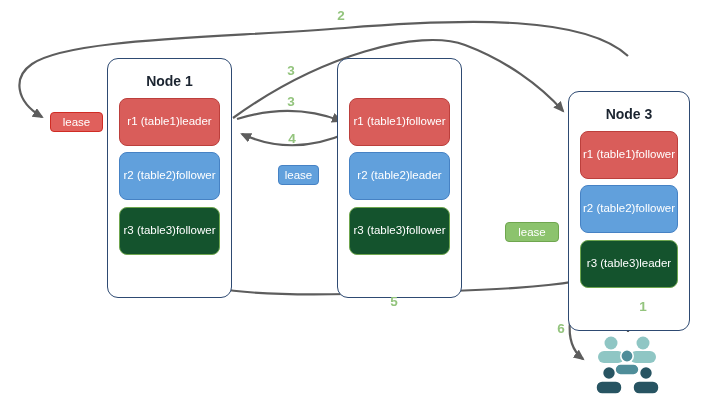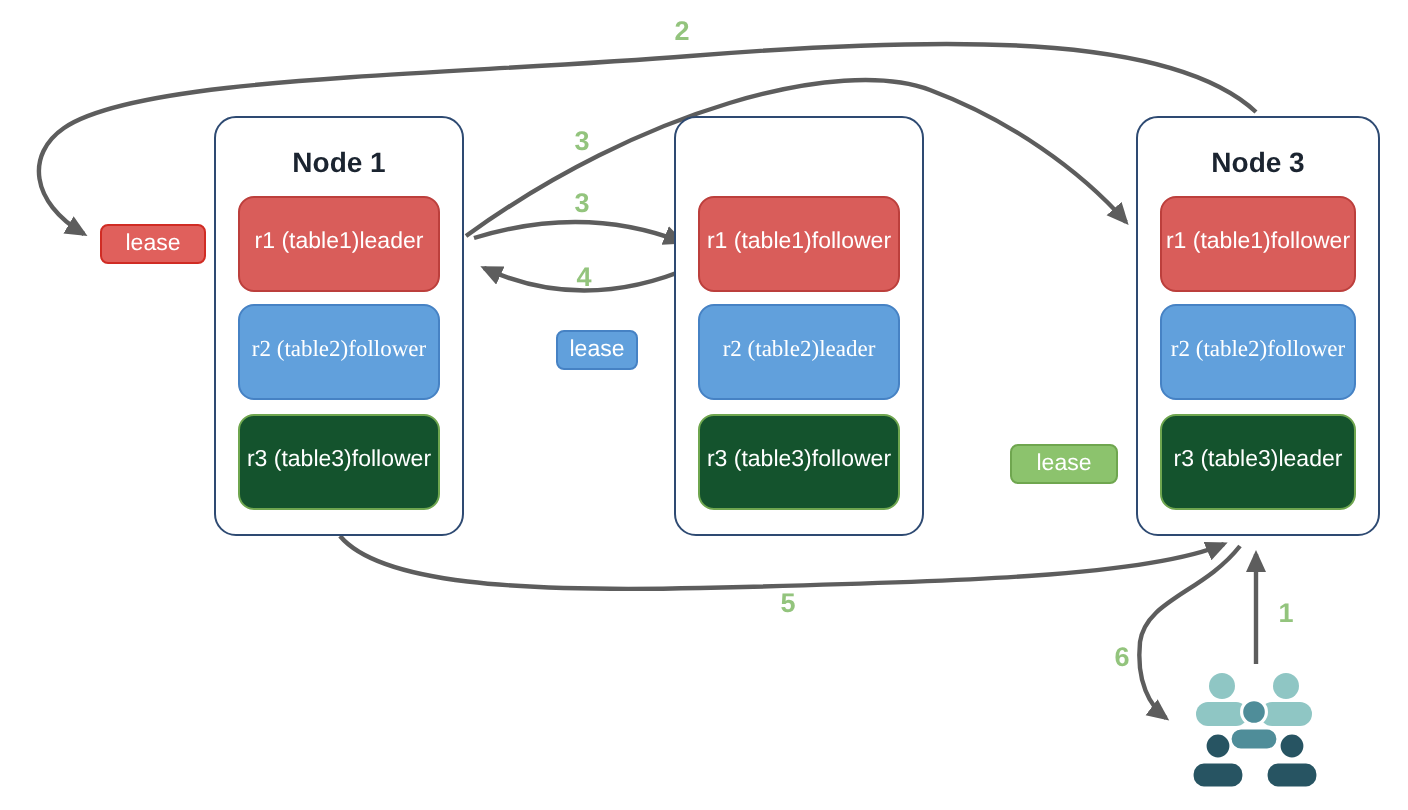--- a/index.html
+++ b/index.html
@@ -3,40 +3,40 @@
 <meta charset="utf-8">
 <style>
   html,body{margin:0;padding:0;background:#ffffff;}
   .canvas{
     position:relative;width:704px;height:405px;background:#ffffff;
     font-family:"Liberation Sans","DejaVu Sans",sans-serif;overflow:hidden;
   }
   .arrows{position:absolute;left:0;top:0;width:704px;height:405px;pointer-events:none;}
 
   .node{
-    position:absolute;width:125px;height:210px;top:58px;
+    position:absolute;width:125px;height:240px;top:58px;
     border:1.6px solid #2e4a72;border-radius:11px;background:#ffffff;box-sizing:border-box;
   }
   .node.n1{left:107px;}
   .node.n2{left:337px;}
-  .node.n3{left:568px;width:122px;}
+  .node.n3{left:568px;width:122px;margin-top:33px;}
   .node-title{
     position:absolute;left:0;right:0;top:14px;text-align:center;
     font-size:14px;font-weight:bold;color:#1b2430;
   }
   .replica{
     position:absolute;left:11px;right:11px;height:48px;border-radius:8px;
     display:flex;justify-content:center;align-items:center;
     color:#ffffff;font-size:11.5px;line-height:1.35;text-align:left;box-sizing:border-box;
   }
   .replica.row0{top:39px;}
   .replica.row1{top:93px;}
   .replica.row2{top:148px;}
   .replica.red{background:#d95d5a;border:1.5px solid #bc3f3c;}
-  .replica.blue{background:#61a0dc;border:1.5px solid #4682c4;font-family:Liberation Serif, serif;}
+  .replica.blue{background:#61a0dc;border:1.5px solid #4682c4;}
   .replica.green{background:#14532d;border:1.5px solid #6fa64f;}
 
   .lease{
     position:absolute;border-radius:4px;color:#ffffff;font-size:11.5px;
     display:flex;align-items:center;justify-content:center;box-sizing:border-box;text-align:right;
   }
   .lease.red{left:50px;top:112px;width:53px;height:20px;background:#e0605c;border:1.6px solid #d02c24;}
   .lease.blue{left:278px;top:165px;width:41px;height:20px;background:#61a0dc;border:1.6px solid #4682c4;}
   .lease.green{left:505px;top:222px;width:54px;height:20px;background:#8cc36d;border:1.6px solid #6fa64f;}
 

